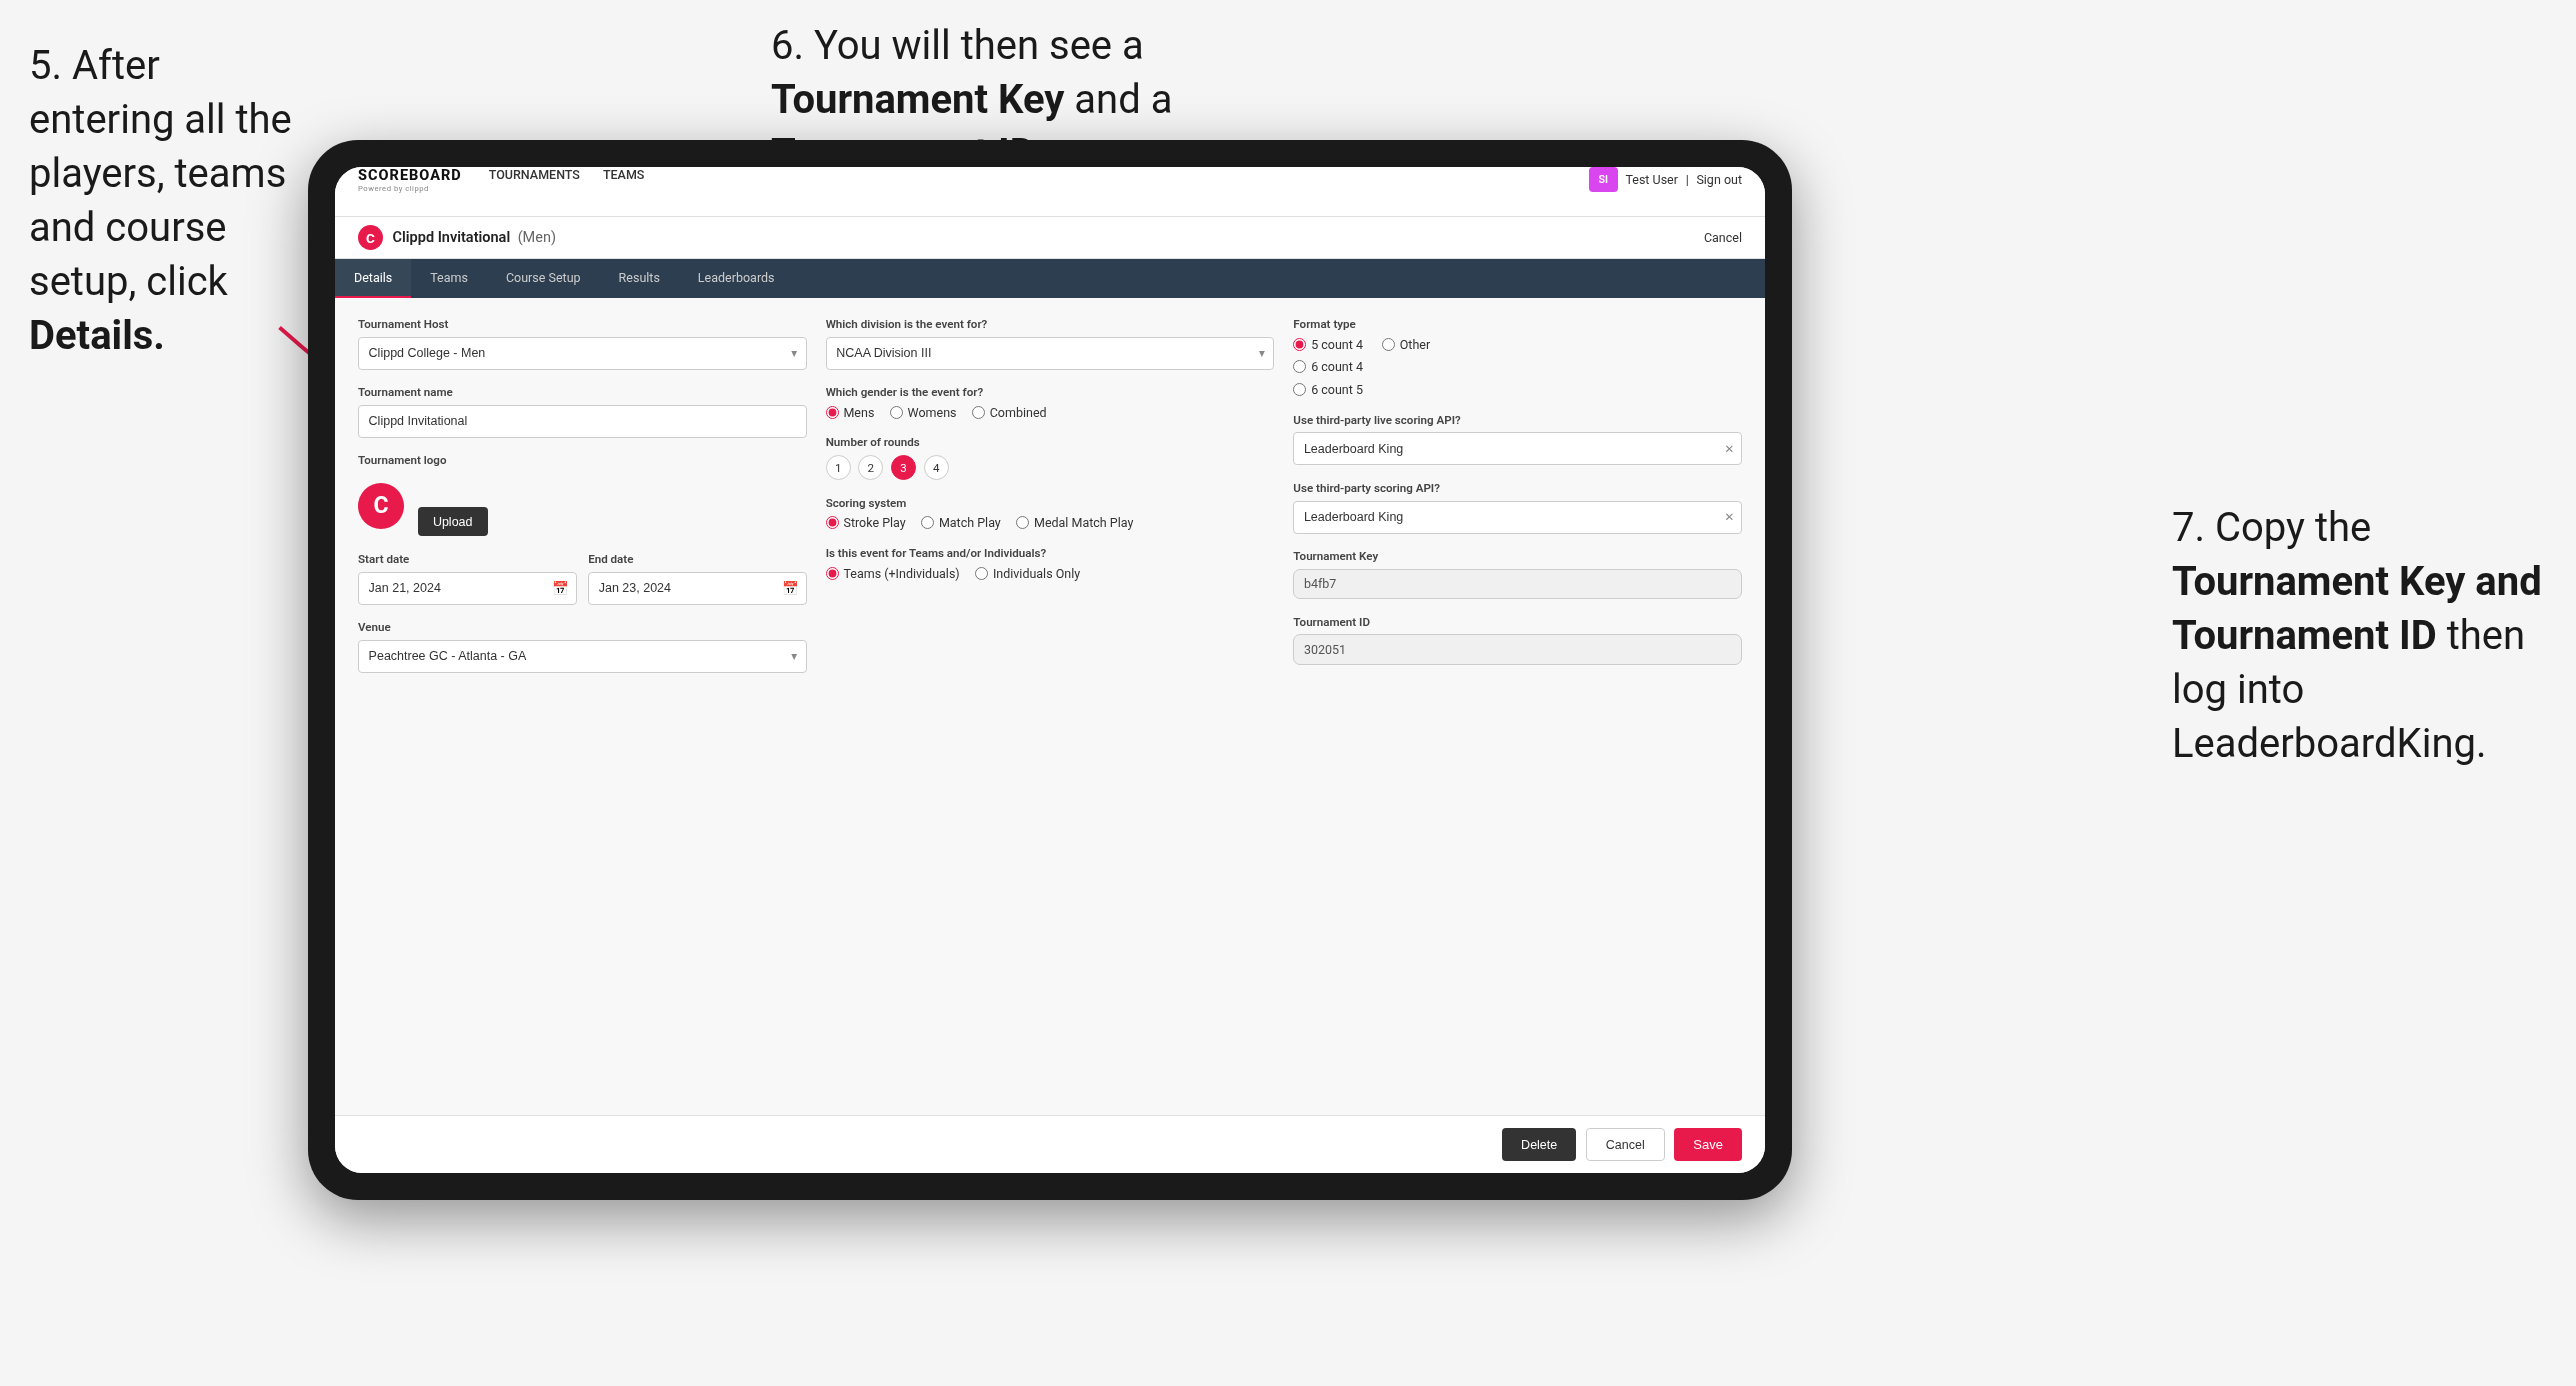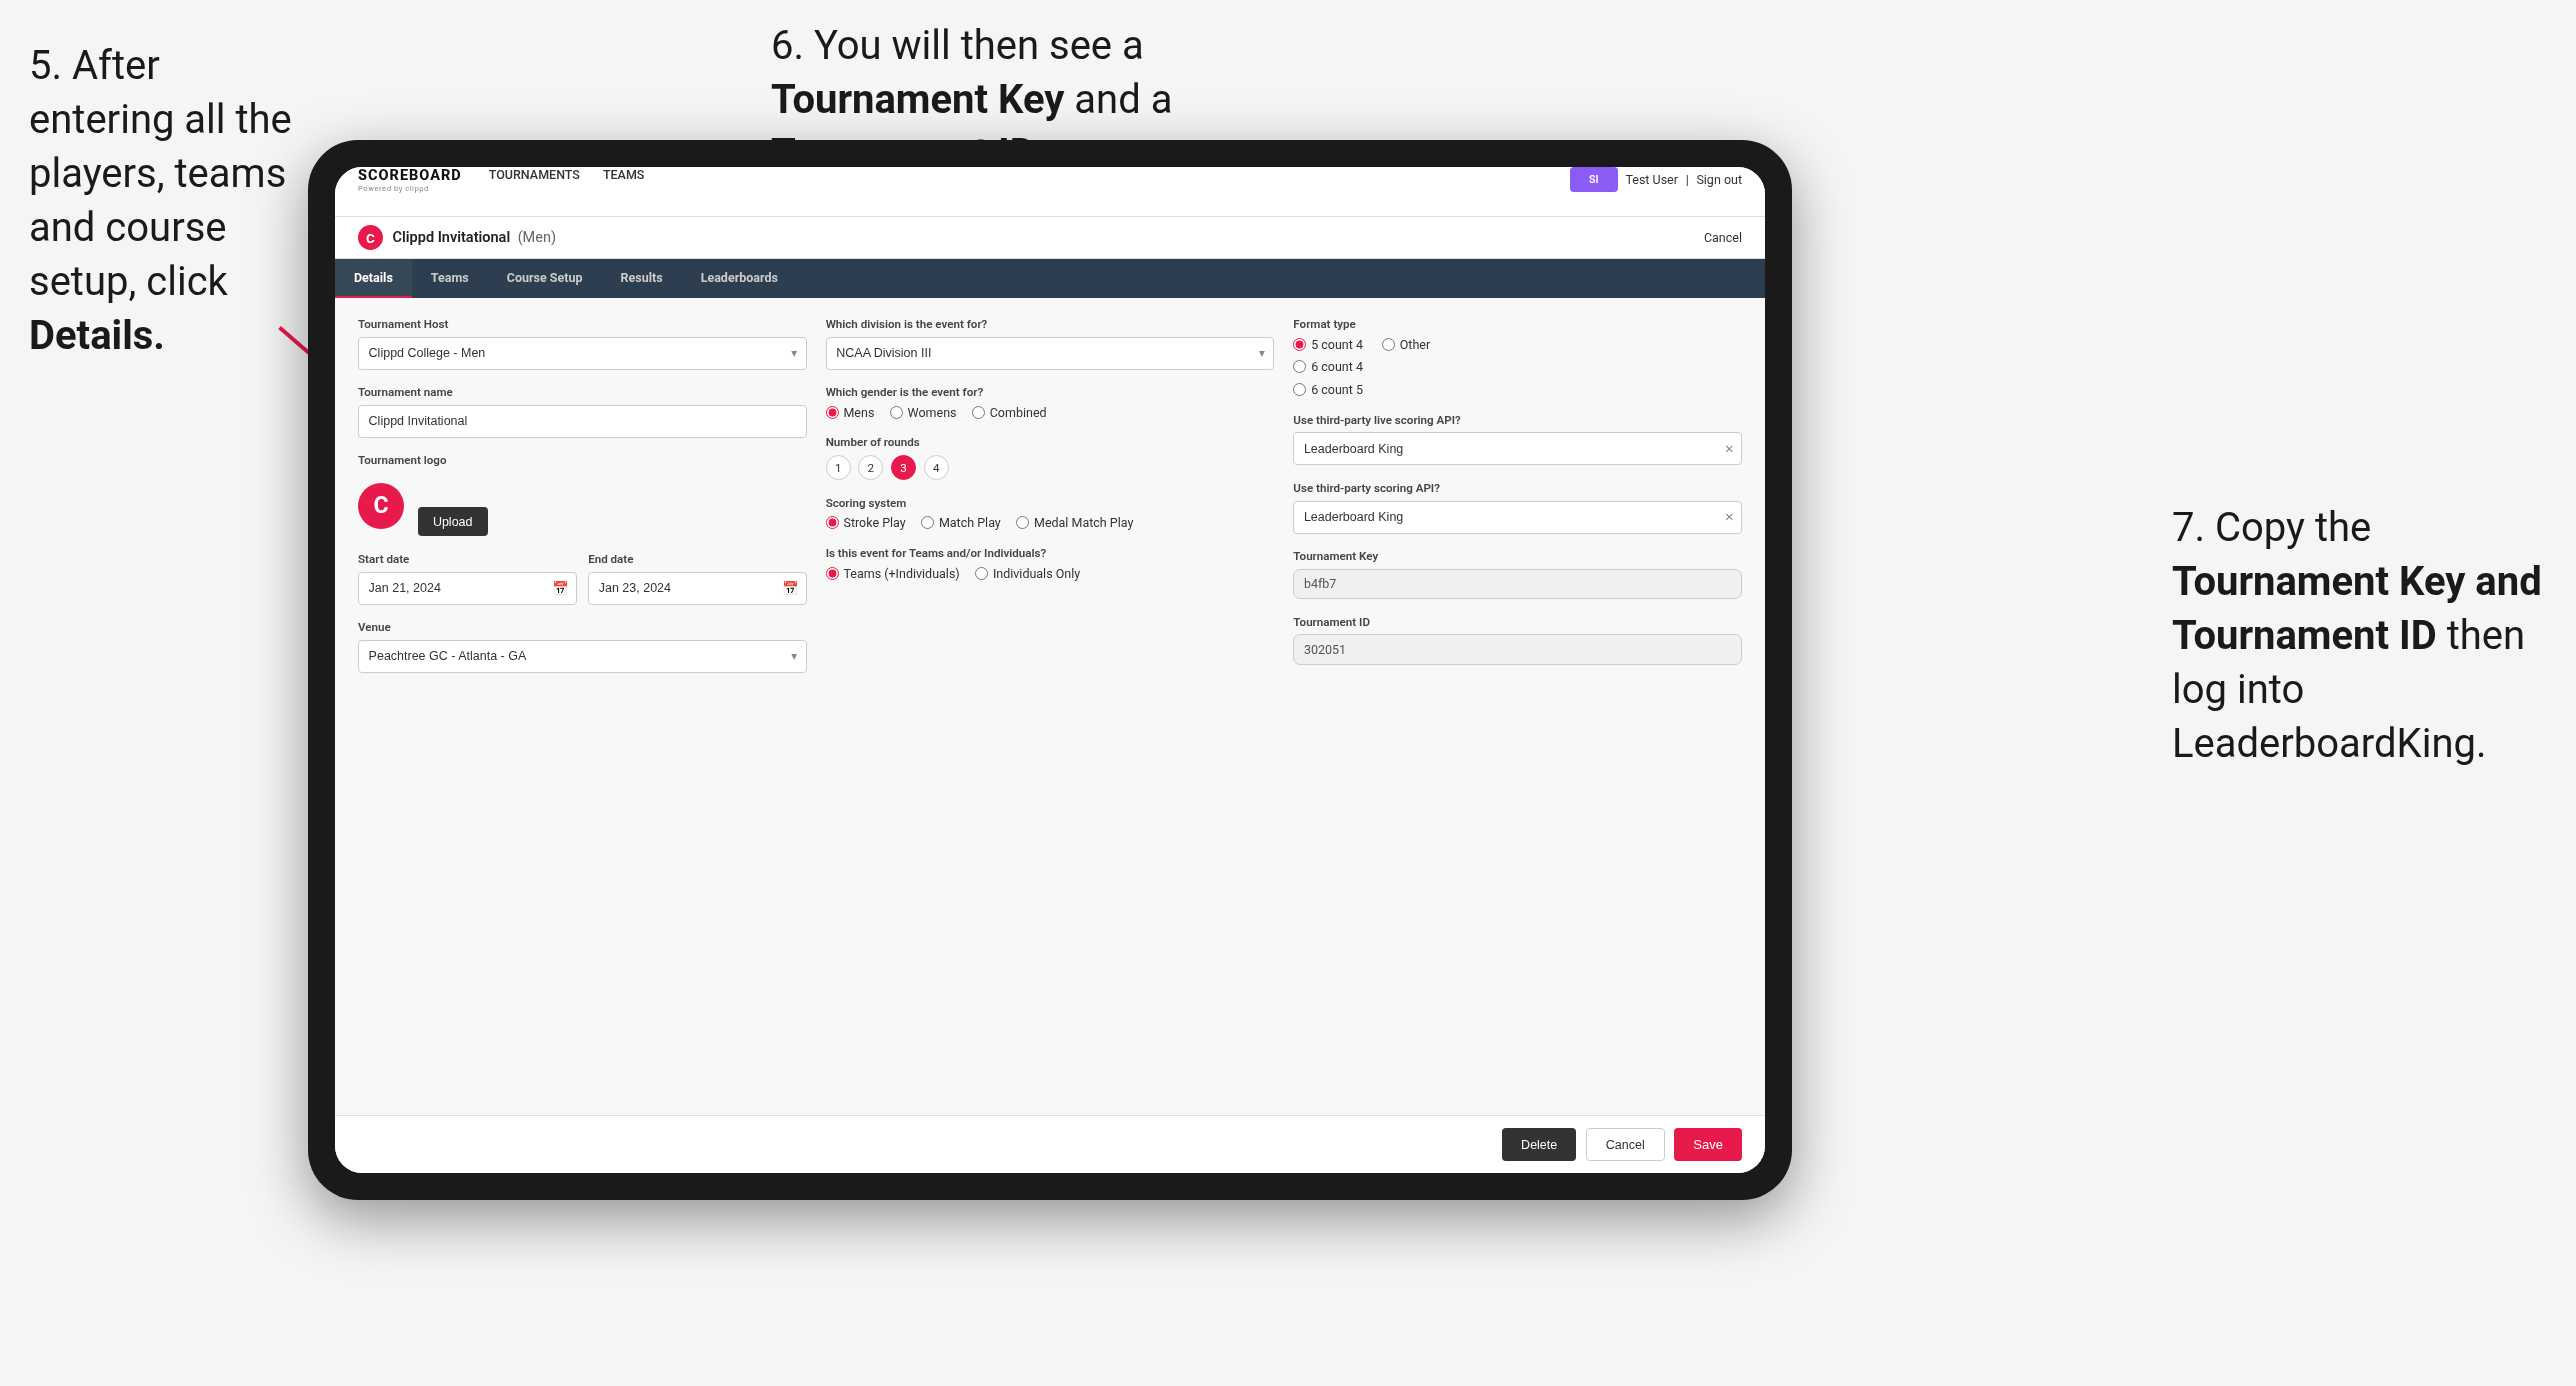--- a/index.html
+++ b/index.html
@@ -116,23 +116,23 @@
 
     .header-right {
       display: flex;
       align-items: center;
       gap: 7.7px;
       font-size: 12.5px;
       color: #333;
     }
 
     .user-avatar {
-      width: 48px;
+      width: 29px;
       height: 25px;
-      background: #8b5cf6;
+      background: #d946ef;
       border-radius: 3.9px;
       display: flex;
       align-items: center;
       justify-content: center;
       color: white;
       font-size: 10.6px;
       font-weight: 600;
     }
 
     
@@ -189,21 +189,20 @@
 
     .tab-item {
       padding: 0 19px;
       height: 39px;
       display: flex;
       align-items: center;
       font-size: 12.5px;
       color: #ccc;
       cursor: pointer;
       border-bottom: 2.9px solid transparent;
-      font-weight: bold;
     }
 
     .tab-item.active {
       color: #fff;
       border-bottom: 2.9px solid #e8194b;
       background: rgba(255,255,255,0.05);
     }
 
     
     .main-content {

